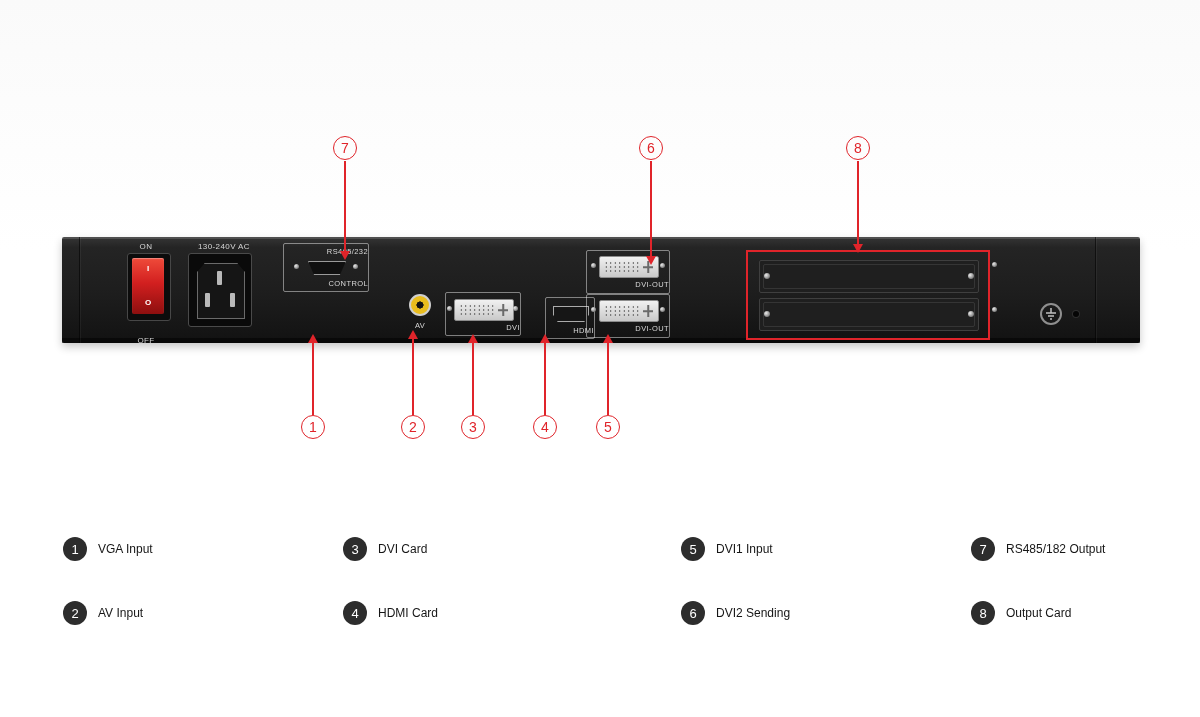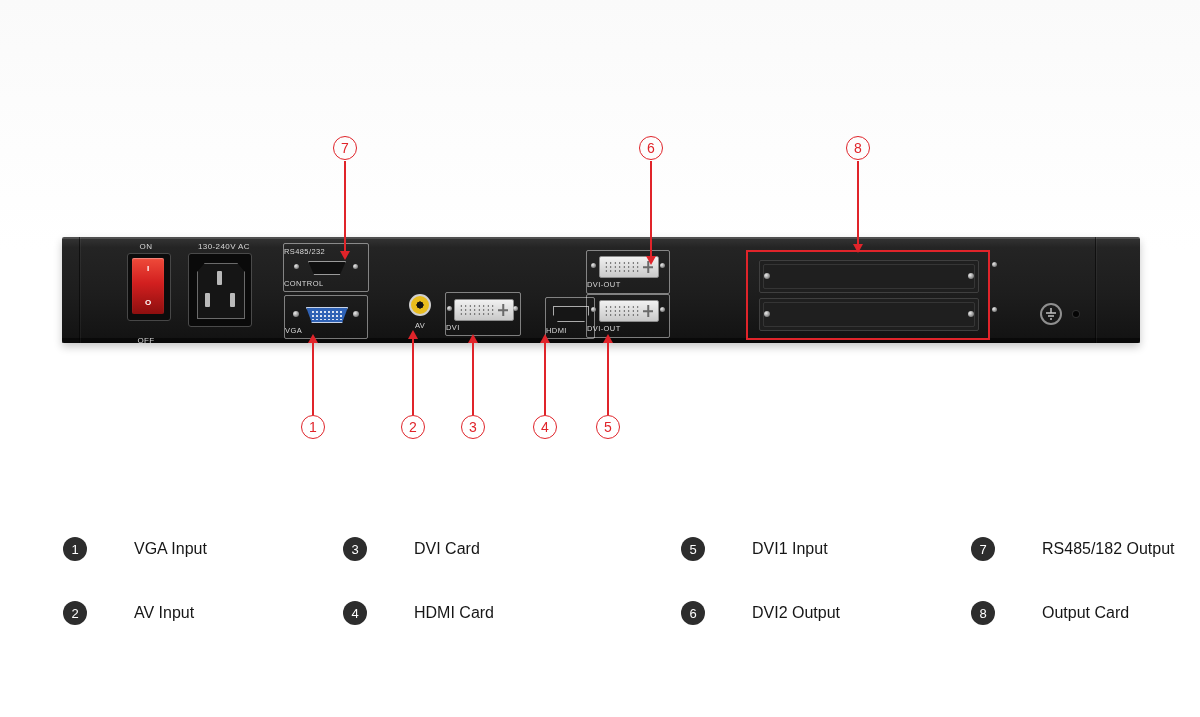--- a/index.html
+++ b/index.html
@@ -8,21 +8,21 @@
   
   .panel{position:absolute;left:62px;top:237px;width:1078px;height:106px;border-radius:2px;
          background:linear-gradient(180deg,#353535 0%,#242424 10%,#1d1d1d 55%,#121212 100%);
          box-shadow:0 4px 8px rgba(0,0,0,0.22);}
   .panel-top-hl{position:absolute;left:0;right:0;top:0;height:2px;background:rgba(255,255,255,0.14);}
   .panel-bottom-sh{position:absolute;left:0;right:0;bottom:0;height:5px;background:rgba(0,0,0,0.5);}
   .seam{position:absolute;top:0;bottom:0;width:1px;background:rgba(0,0,0,0.55);box-shadow:1px 0 0 rgba(255,255,255,0.05);}
 
   .plabel{position:absolute;color:#d6d6d6;font-size:8px;line-height:1;text-align:center;letter-spacing:0.4px;}
   .grpbox{position:absolute;border:1px solid rgba(255,255,255,0.45);border-radius:2px;}
-  .grp-title{position:absolute;left:0;width:100%;color:#d9d9d9;font-size:7.5px;line-height:1;text-align:left;letter-spacing:0.4px;}
+  .grp-title{position:absolute;left:0;width:100%;color:#d9d9d9;font-size:7.5px;line-height:1;text-align:right;letter-spacing:0.4px;}
 
   
   .switch{position:absolute;left:65px;top:16px;width:42px;height:66px;background:#0c0c0c;border:1px solid #474747;border-radius:3px;}
   .rocker{position:absolute;left:4px;top:4px;width:32px;height:56px;border-radius:2px;
           background:linear-gradient(180deg,#ef4b3a 0%,#d21f1f 45%,#8d0f0f 100%);box-shadow:inset 0 1px 1px rgba(255,255,255,0.35);}
   .mk{position:absolute;left:0;width:100%;text-align:center;color:#ffffff;font-size:8px;font-weight:bold;line-height:1;}
 
   
   .iec{position:absolute;left:126px;top:16px;width:62px;height:72px;background:#0a0a0a;border:1px solid #4a4a4a;border-radius:3px;}
   .iec-face{position:absolute;left:8px;top:9px;width:46px;height:54px;background:#151515;border:1px solid #6a6a6a;
@@ -73,21 +73,21 @@
       color:#e0242a;font-size:14px;line-height:1;display:flex;align-items:center;justify-content:center;background:transparent;}
   .co-line{position:absolute;width:2px;background:#e0242a;}
   .arr{position:absolute;width:0;height:0;border-left:5px solid transparent;border-right:5px solid transparent;}
   .arr.down{border-top:9px solid #e0242a;}
   .arr.up{border-bottom:9px solid #e0242a;}
 
   
   .lg{position:absolute;display:flex;align-items:center;gap:11px;}
   .lg-num{width:24px;height:24px;border-radius:50%;background:#2d2d2d;color:#ffffff;font-size:13px;line-height:1;
           display:flex;align-items:center;justify-content:center;flex:0 0 auto;}
-  .lg-label{font-size:16px;color:#161616;white-space:nowrap;margin-left:36px;}
+  .lg-label{font-size:12px;color:#161616;white-space:nowrap;}
 </style>
 </head>
 <body>
 
 <div class="stage">
 
   <div class="panel">
     <div class="panel-top-hl"></div>
     <div class="panel-bottom-sh"></div>
     <div class="seam" style="left:17px"></div>
@@ -112,28 +112,20 @@
     </div>
 
     <div class="grpbox" style="left:221px;top:6px;width:84px;height:47px">
       <div class="grp-title" style="top:4px">RS485/232</div>
       <div class="screw sm" style="left:10px;top:20px"></div>
       <div class="db9" style="left:24px;top:17px;width:36px;height:12px"></div>
       <div class="screw sm" style="left:69px;top:20px"></div>
       <div class="grp-title" style="top:36px">CONTROL</div>
     </div>
 
-    <div class="grpbox" style="left:222px;top:58px;width:82px;height:42px">
-      <div class="screw" style="left:8px;top:15px"></div>
-      <div class="vga-tz" style="left:21px;top:11px;width:40px;height:14px">
-        <div class="vga-dots"></div>
-      </div>
-      <div class="screw" style="left:68px;top:15px"></div>
-      <div class="grp-title" style="top:31px">VGA</div>
-    </div>
 
     <div class="rca" style="left:347px;top:57px"></div>
     <div class="plabel" style="left:338px;top:85px;width:40px;font-size:7.5px">AV</div>
 
     <div class="grpbox" style="left:383px;top:55px;width:74px;height:42px">
       <div class="screw sm" style="left:1px;top:13px"></div>
       <div class="dvi-body" style="left:8px;top:6px;width:58px;height:20px">
         <div class="dvi-pins"></div>
         <div class="dvi-cross"></div>
       </div>
@@ -273,21 +265,21 @@
   <div class="lg" style="left:343px;top:601px">
     <span class="lg-num">
         <span>4</span>
       </span>
     <span class="lg-label">HDMI Card</span>
   </div>
   <div class="lg" style="left:681px;top:601px">
     <span class="lg-num">
         <span>6</span>
       </span>
-    <span class="lg-label">DVI2 Output</span>
+    <span class="lg-label">DVI2 Sending</span>
   </div>
   <div class="lg" style="left:971px;top:601px">
     <span class="lg-num">
         <span>8</span>
       </span>
     <span class="lg-label">Output Card</span>
   </div>
 
 </div>
 

